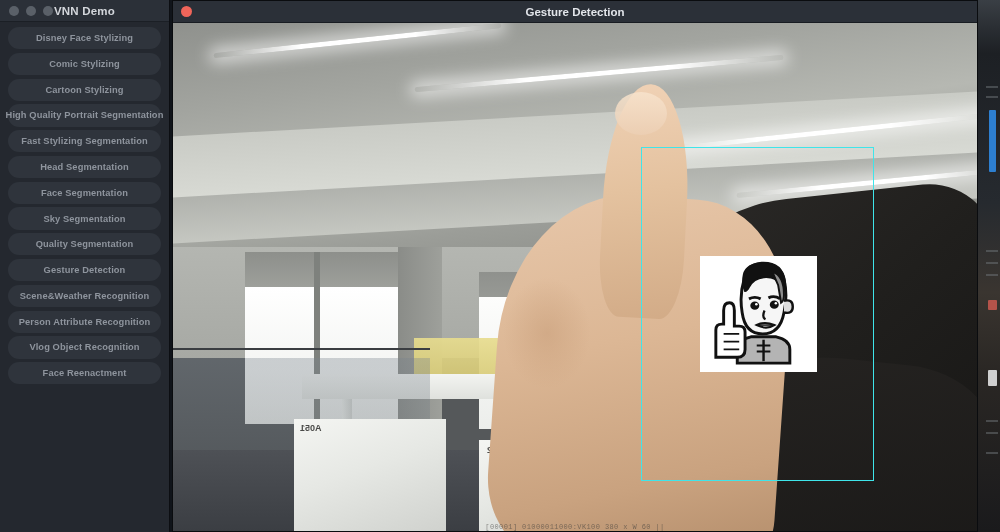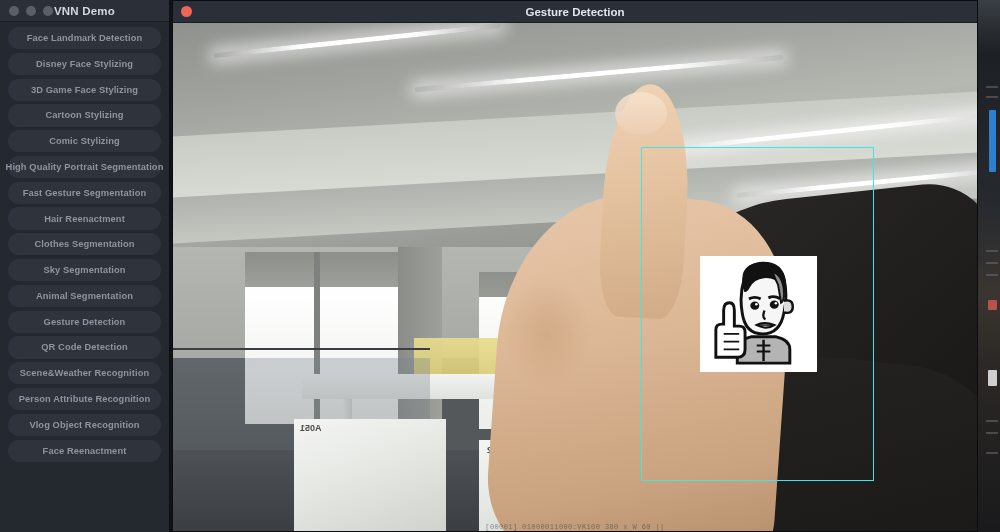--- a/index.html
+++ b/index.html
@@ -161,57 +161,48 @@
     <div id="sidebar-titlebar">
       <div class="traffic">
         <div class="tl"></div>
         <div class="tl"></div>
         <div class="tl"></div>
       </div>
       <div id="sidebar-title">VNN Demo</div>
     </div>
     <div id="sidebar-list">
       <div class="side-item">
-          <span>Face Landmark Detection</span>
-        </div>
-      <div class="side-item">
           <span>Disney Face Stylizing</span>
         </div>
       <div class="side-item">
-          <span>3D Game Face Stylizing</span>
+          <span>Comic Stylizing</span>
         </div>
       <div class="side-item">
           <span>Cartoon Stylizing</span>
         </div>
       <div class="side-item">
-          <span>Comic Stylizing</span>
-        </div>
-      <div class="side-item">
           <span>High Quality Portrait Segmentation</span>
         </div>
       <div class="side-item">
-          <span>Fast Gesture Segmentation</span>
-        </div>
-      <div class="side-item">
-          <span>Hair Reenactment</span>
-        </div>
-      <div class="side-item">
-          <span>Clothes Segmentation</span>
+          <span>Fast Stylizing Segmentation</span>
+        </div>
+      <div class="side-item">
+          <span>Head Segmentation</span>
+        </div>
+      <div class="side-item">
+          <span>Face Segmentation</span>
         </div>
       <div class="side-item">
           <span>Sky Segmentation</span>
         </div>
       <div class="side-item">
-          <span>Animal Segmentation</span>
+          <span>Quality Segmentation</span>
         </div>
       <div class="side-item">
           <span>Gesture Detection</span>
-        </div>
-      <div class="side-item">
-          <span>QR Code Detection</span>
         </div>
       <div class="side-item">
           <span>Scene&amp;Weather Recognition</span>
         </div>
       <div class="side-item">
           <span>Person Attribute Recognition</span>
         </div>
       <div class="side-item">
           <span>Vlog Object Recognition</span>
         </div>

